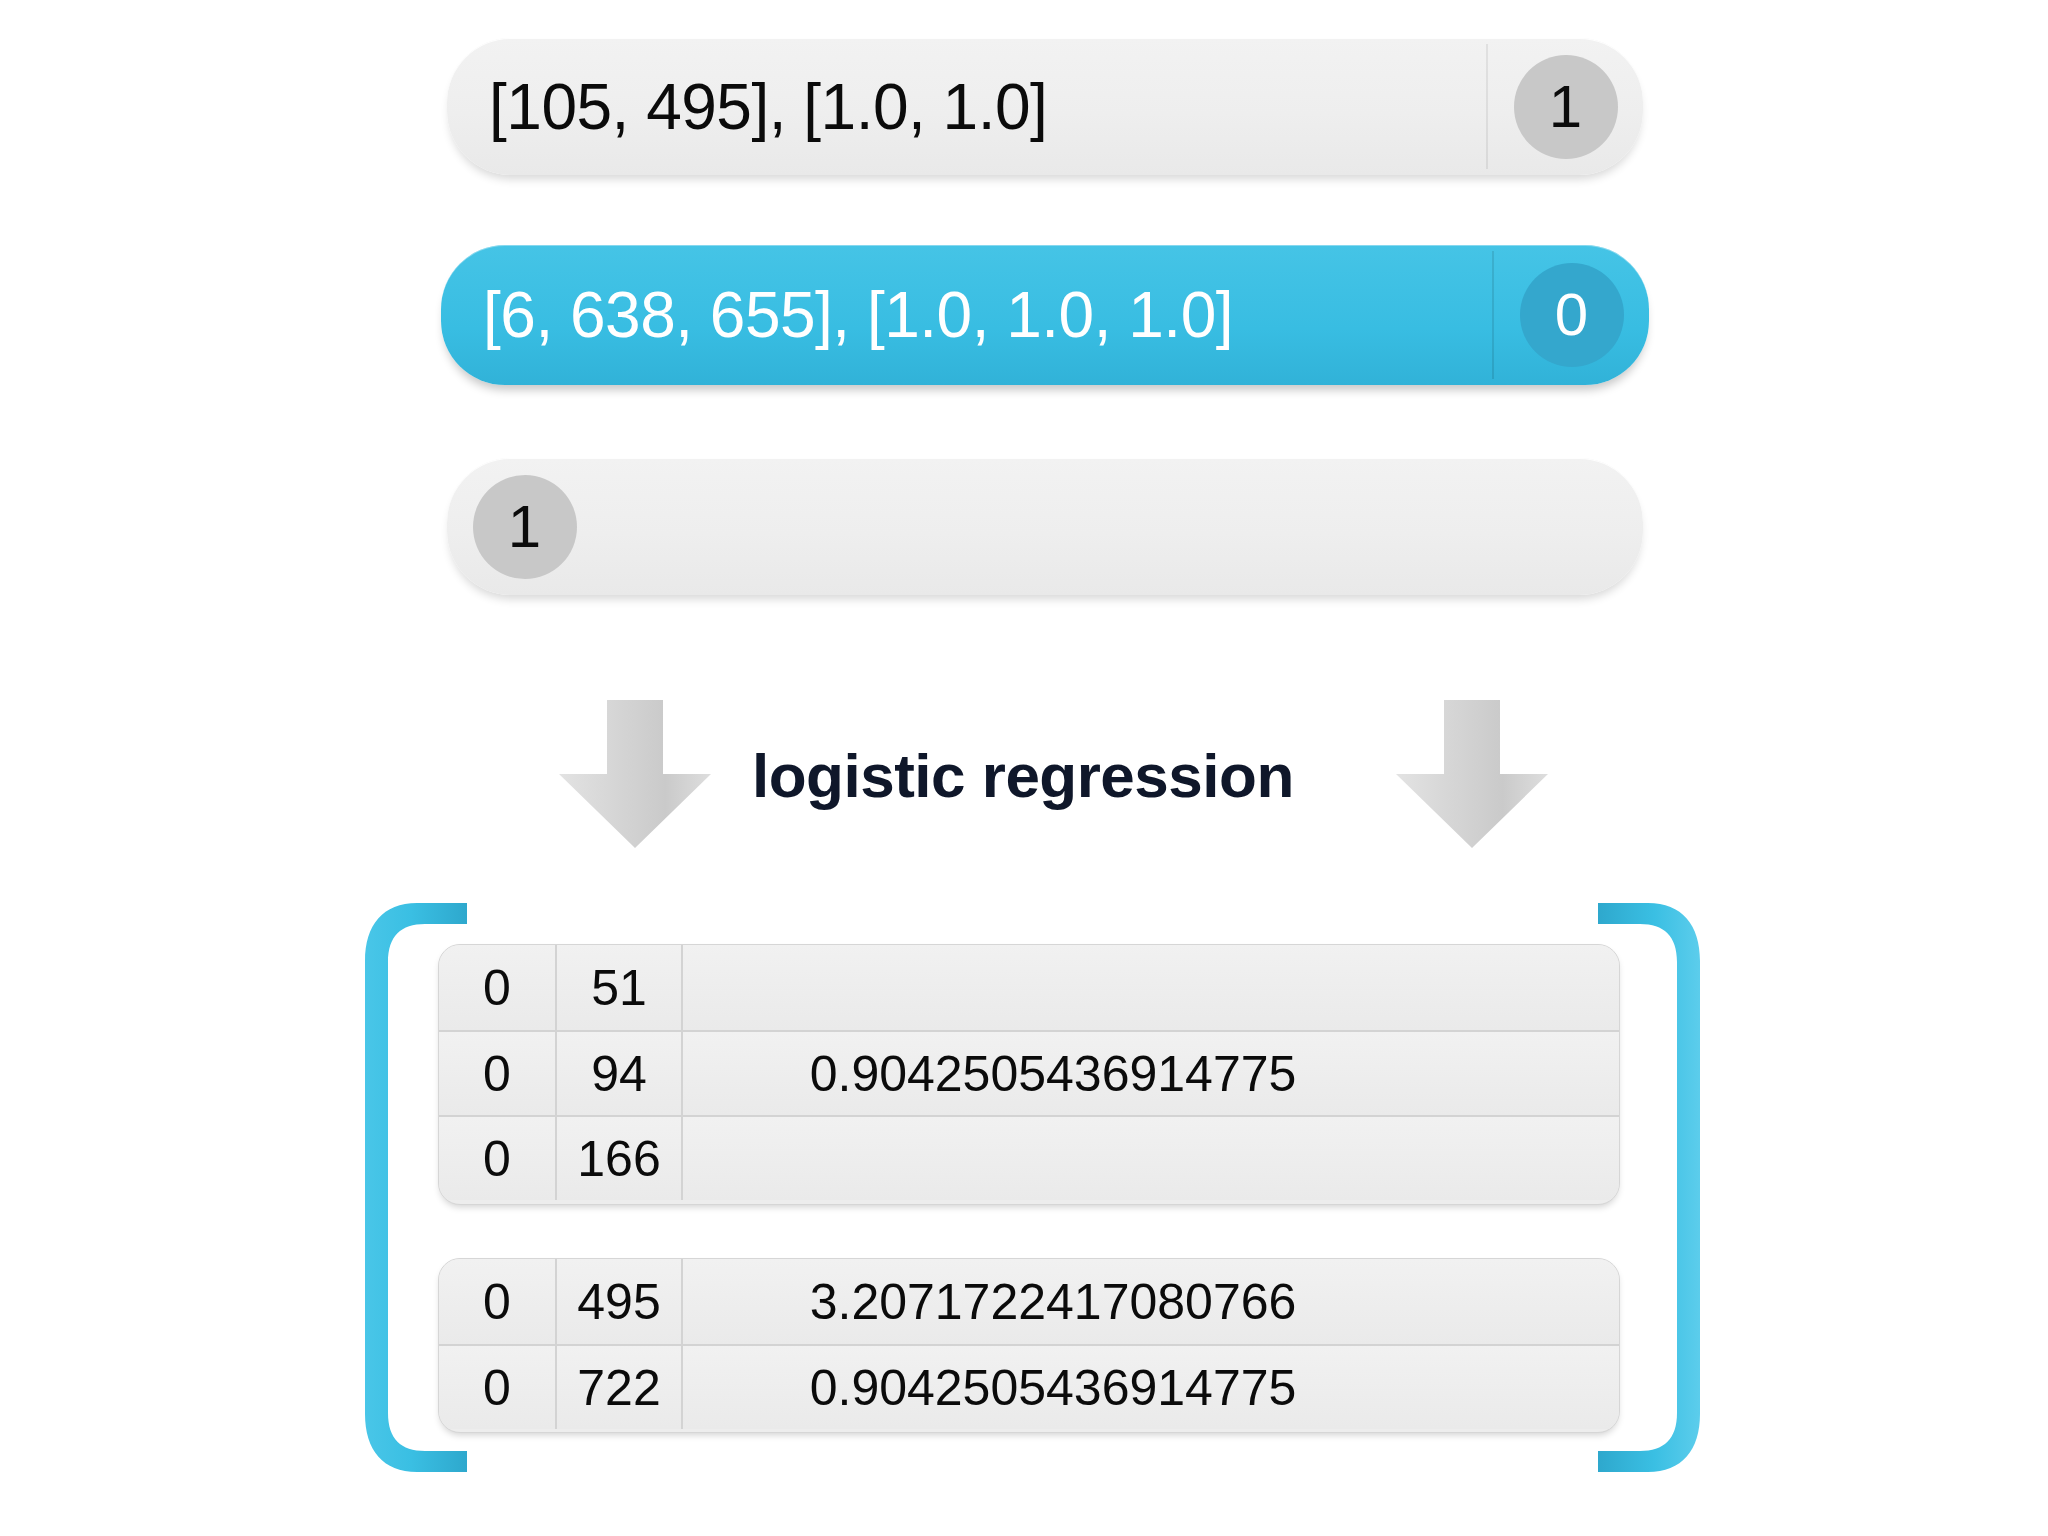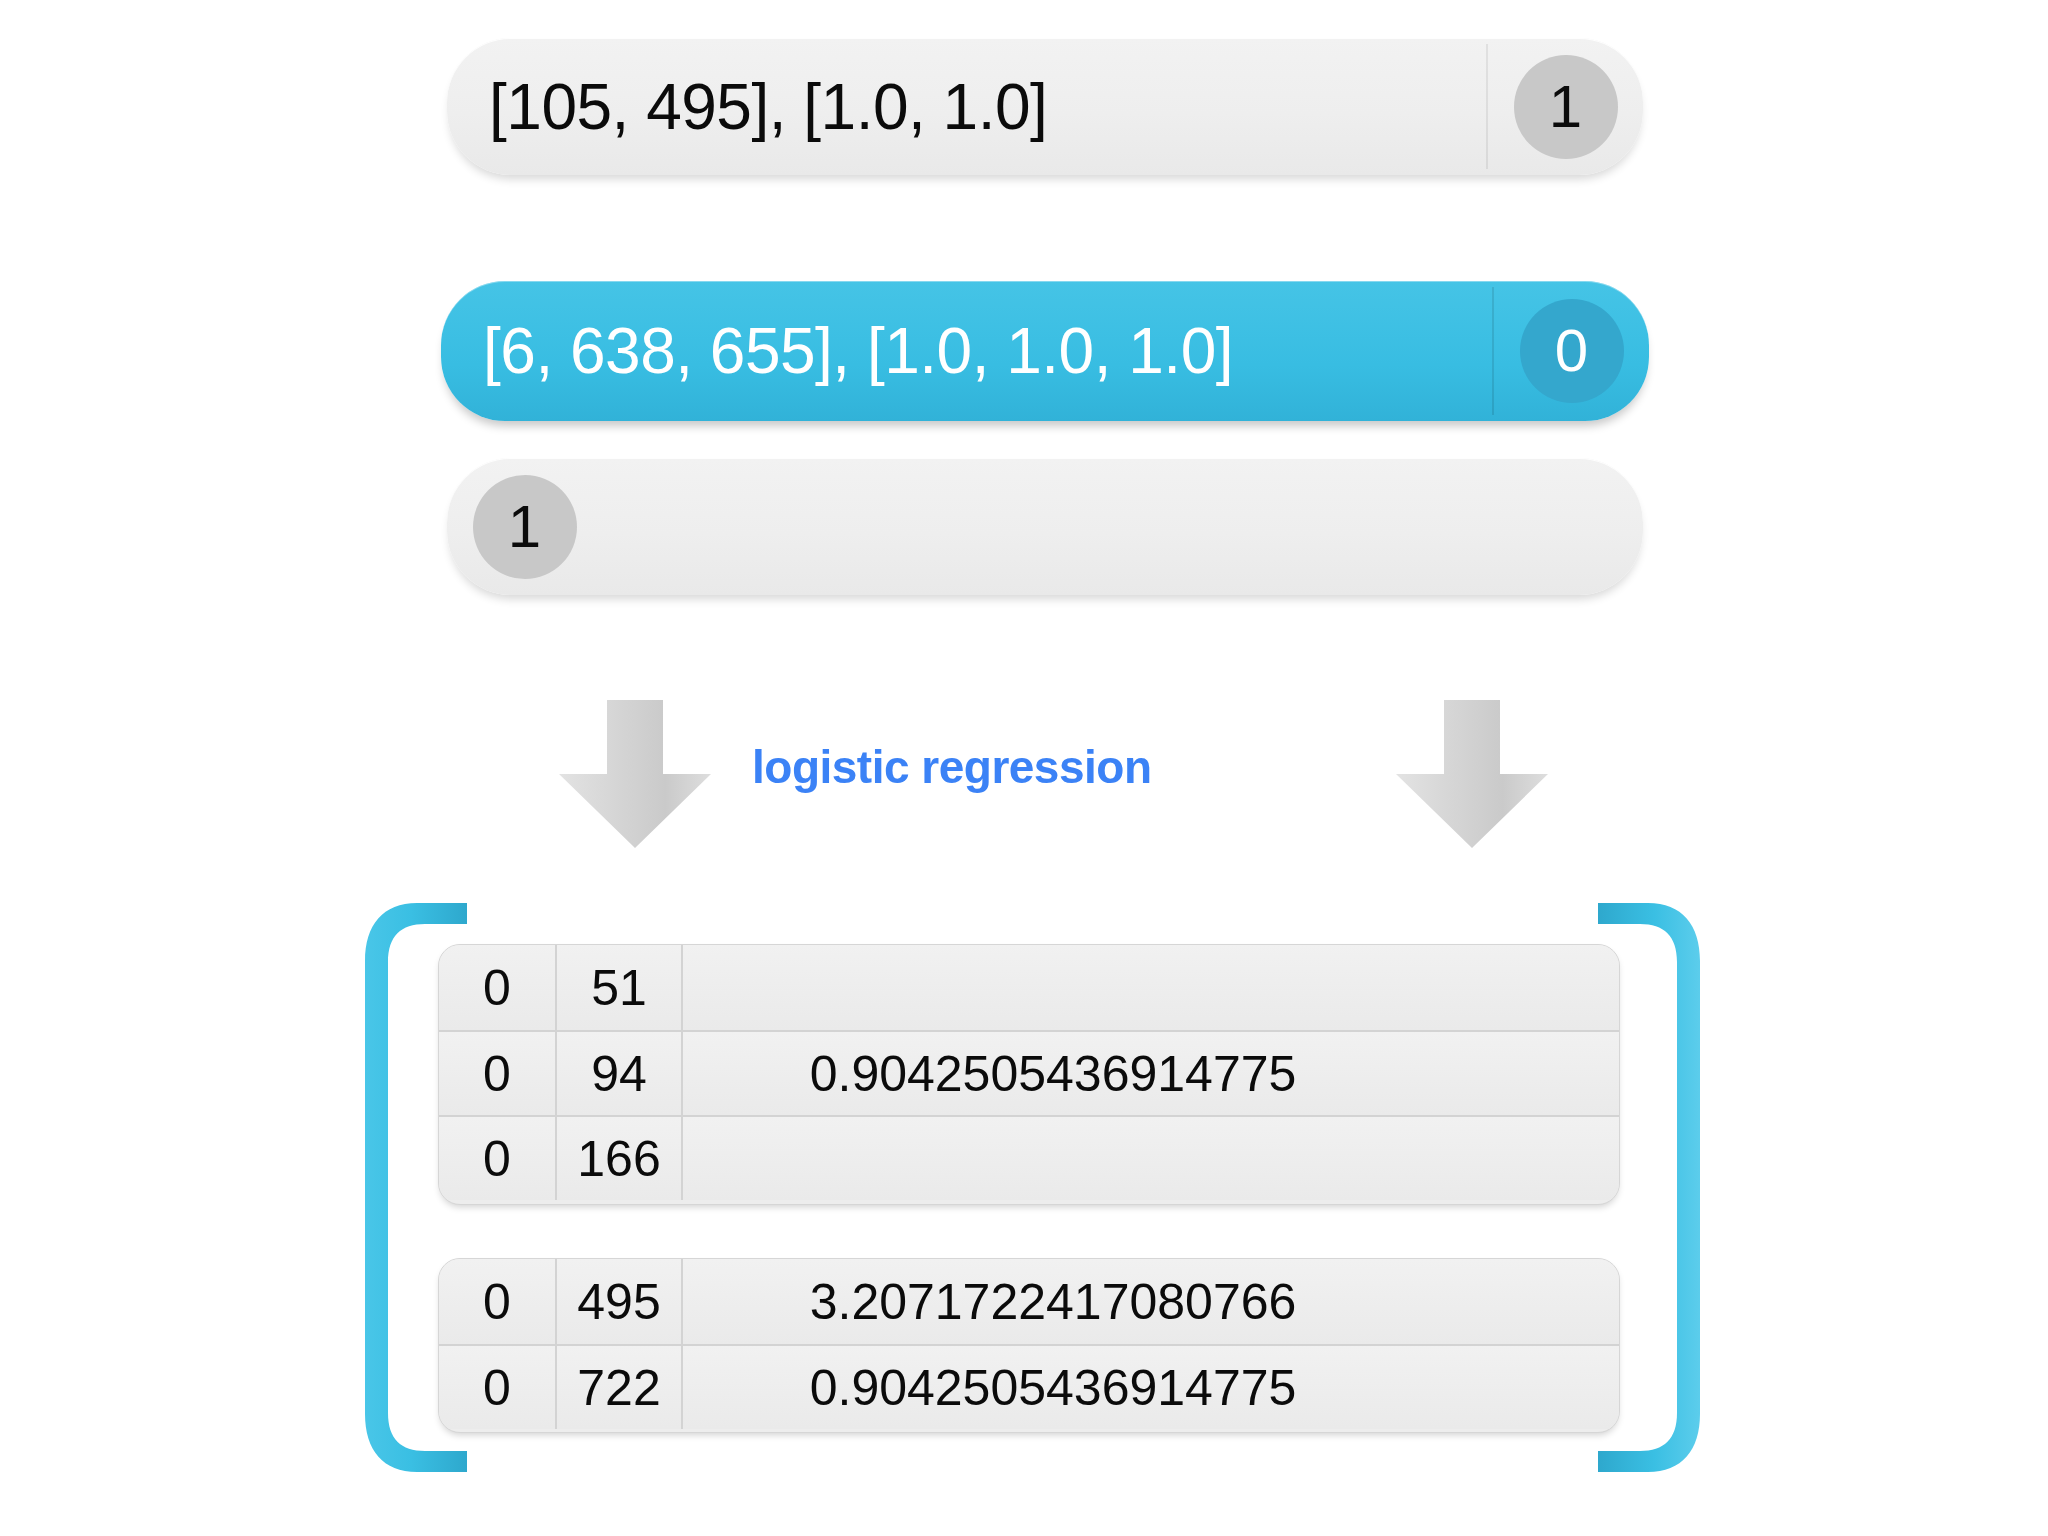--- a/index.html
+++ b/index.html
@@ -101,23 +101,23 @@
   }
 
   
   .arrow {
     position: absolute;
   }
 
   
   #lr-label {
     position: absolute;
-    font-size: 46px;
+    font-size: 62px;
     font-weight: bold;
-    color: #3b82f6;
+    color: #0f172a;
     white-space: nowrap;
     letter-spacing: -0.5px;
   }
 
   
   .bracket {
     position: absolute;
   }
 
   
@@ -159,21 +159,21 @@
 
   <div class="pill pill-plain" style="left:447px; top:38px; width:1196px; height:137px;">
     <div class="pill-body">
       <span class="pill-text">[105, 495], [1.0, 1.0]</span>
     </div>
     <div class="pill-badge-cell">
       <div class="badge-circle">1</div>
     </div>
   </div>
 
-  <div class="pill pill-active" style="left:441px; top:245px; width:1208px; height:140px;margin-top:36px;">
+  <div class="pill pill-active" style="left:441px; top:245px; width:1208px; height:140px;">
     <div class="pill-body">
       <span class="pill-text">[6, 638, 655], [1.0, 1.0, 1.0]</span>
     </div>
     <div class="pill-badge-cell">
       <div class="badge-circle">0</div>
     </div>
   </div>
 
   <div class="pill pill-plain" style="left:447px; top:458px; width:1196px; height:137px;">
     <div class="pill-badge-cell">

